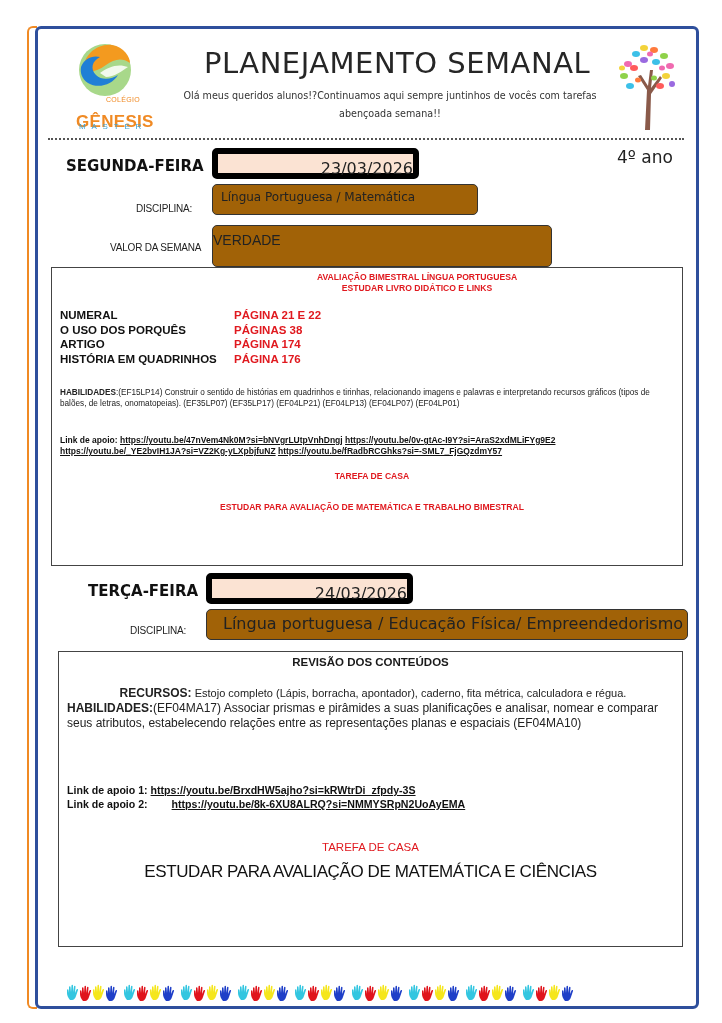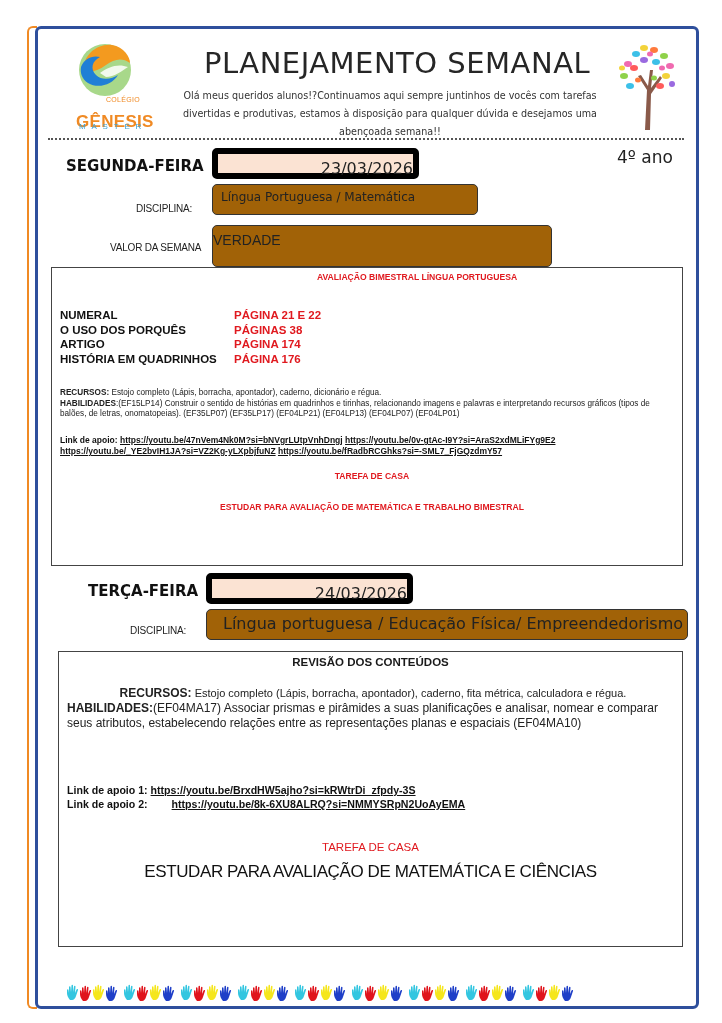--- a/index.html
+++ b/index.html
@@ -83,21 +83,20 @@
   <div style="position:absolute;left:0;top:60px;width:90px;">
     <div style="position:absolute;left:36px;top:-4px;font-size:7px;color:#f08a24;letter-spacing:0.3px;">COLÉGIO</div>
     <div style="position:absolute;left:6px;top:3px;font-size:17px;font-weight:bold;color:#f08a24;letter-spacing:0.3px;margin-top:9px;">GÊNESIS</div>
     <div style="position:absolute;left:9px;top:22px;font-size:8px;color:#3aa3d8;letter-spacing:5.8px;">MASTER</div>
   </div>
 </div>
 
 <h1 class="title">PLANEJAMENTO SEMANAL</h1>
 <div class="intro">
   <div>Olá meus queridos alunos!?Continuamos aqui sempre juntinhos de vocês com tarefas</div>
-  <div>divertidas e produtivas, estamos  à disposição para  qualquer dúvida e desejamos  uma</div>
   <div>abençoada semana!!</div>
 </div>
 
 <svg class="tree" viewBox="0 0 66 92">
   <path d="M31 90 L33 50 L24 36 L27 35 L34 46 L36 30 L39 30 L37 48 L46 36 L48 38 L37 54 L36 90 Z" fill="#8a5a4a"></path>
   <g>
     <ellipse cx="14" cy="24" rx="4" ry="3" fill="#f06ab0"></ellipse>
     <ellipse cx="22" cy="14" rx="4" ry="3" fill="#3cc0e8"></ellipse>
     <ellipse cx="30" cy="8" rx="4" ry="3" fill="#f3d33a"></ellipse>
     <ellipse cx="40" cy="10" rx="4" ry="3" fill="#ff7a3d"></ellipse>
@@ -128,20 +127,21 @@
 
 <div class="small-label" style="left:136px; top:203px;">DISCIPLINA:</div>
 <div class="field-box" style="left:212px; top:184px; width:266px; height:31px; font-size:12px; padding:5px 0 0 8px;">Língua Portuguesa / Matemática</div>
 
 <div class="small-label" style="left:110px; top:242px;">VALOR DA SEMANA</div>
 <div class="field-box" style="left:212px; top:225px; width:340px; height:42px; font-family:'Liberation Sans',sans-serif; font-size:14px; text-align:left; line-height:28px;">VERDADE</div>
 
 <div class="content-box" style="left:51px; top:267px; width:632px; height:299px;">
   <div class="mon-head red">
     <div>AVALIAÇÃO BIMESTRAL LÍNGUA PORTUGUESA</div>
+    <div>ESTUDAR  LIVRO DIDÁTICO E LINKS</div>
   </div>
 
   <div class="topics">
     <div class="row">
       <span class="tname">NUMERAL</span>
       <span class="tpage">PÁGINA 21 E 22</span>
     </div>
     <div class="row">
       <span class="tname">O USO DOS PORQUÊS</span>
       <span class="tpage">PÁGINAS 38</span>
@@ -150,24 +150,20 @@
       <span class="tname">ARTIGO</span>
       <span class="tpage">PÁGINA 174</span>
     </div>
     <div class="row">
       <span class="tname">HISTÓRIA EM QUADRINHOS</span>
       <span class="tpage">PÁGINA 176</span>
     </div>
   </div>
 
   <div class="resources">
-    <div>
-      <span class="bold">RECURSOS:</span>
-      <span>Estojo completo (Lápis, borracha, apontador), caderno, dicionário e régua.</span>
-    </div>
     <div>
       <span class="bold">HABILIDADES</span><span>:(EF15LP14)  Construir o sentido de histórias em quadrinhos e tirinhas, relacionando imagens  e palavras e interpretando recursos gráficos (tipos de balões, de letras, onomatopeias). (EF35LP07)  (EF35LP17)  (EF04LP21)  (EF04LP13)  (EF04LP07)  (EF04LP01)</span>
     </div>
   </div>
 
   <div class="links-mon">
     <span>Link de apoio:</span>
     <a class="link">https://youtu.be/47nVem4Nk0M?si=bNVgrLUtpVnhDngj</a>
     <a class="link">https://youtu.be/0v-gtAc-I9Y?si=AraS2xdMLiFYg9E2</a>
     <a class="link">https://youtu.be/_YE2bvIH1JA?si=VZ2Kg-yLXpbjfuNZ</a>

